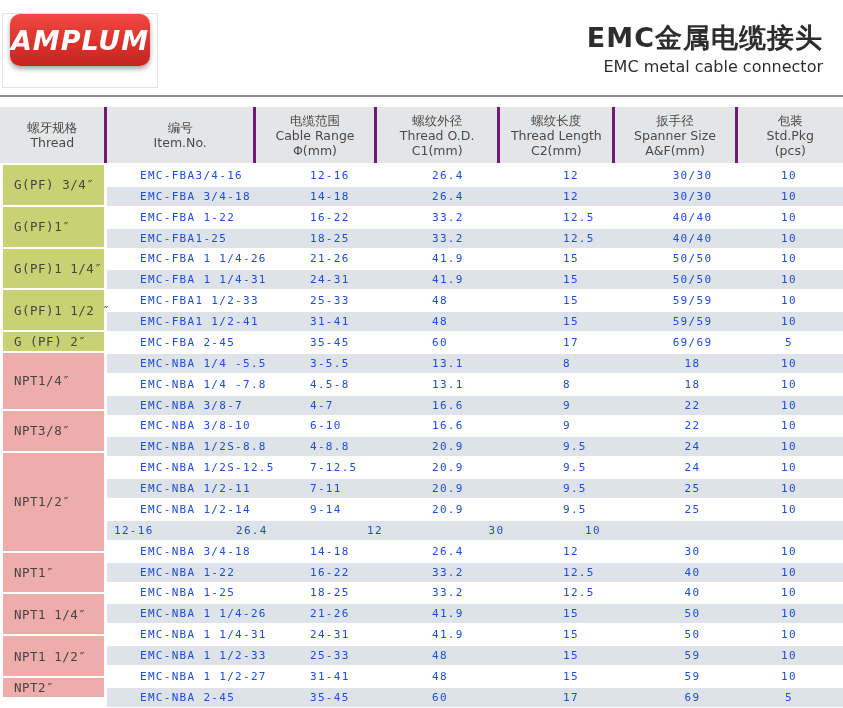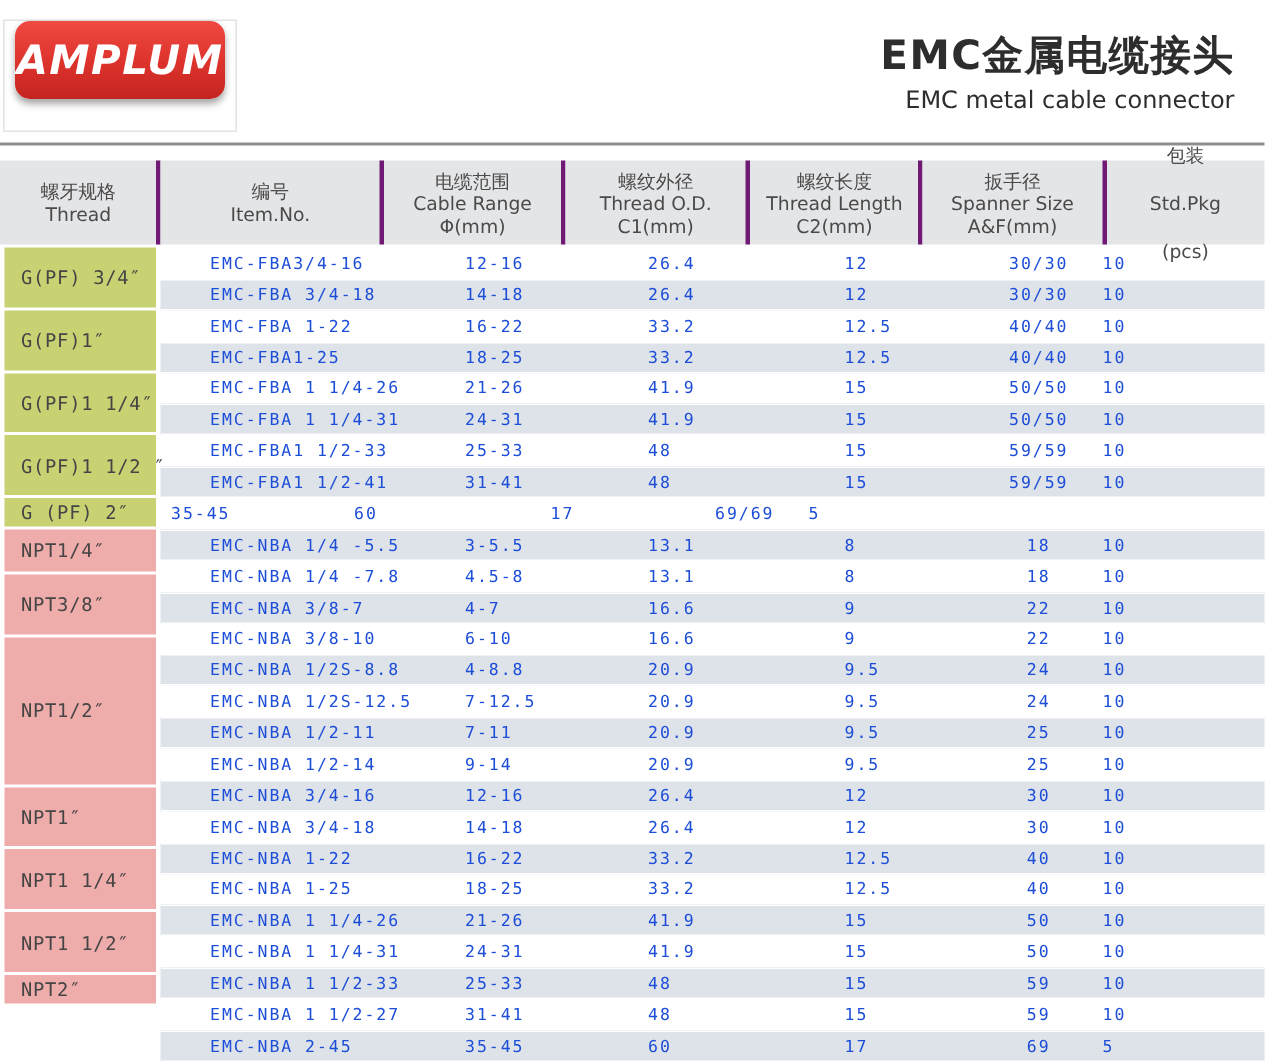--- a/index.html
+++ b/index.html
@@ -54,21 +54,21 @@
     font-family:"DejaVu Sans Mono","Liberation Mono",monospace;
     font-size:11px;letter-spacing:1.3px;color:#1d4ed8;white-space:nowrap;
   }
   .row.alt{background:#dee2e9;box-shadow:inset 0 1px 0 #fff,inset 0 -1px 0 #fff;}
   .cell{box-sizing:border-box;overflow:visible;}
   .c-item   {width:196px;padding-left:33px;text-align:left;}
   .c-range  {width:122px;padding-left:7px;text-align:left;}
   .c-c1     {width:125px;padding-left:7px;text-align:left;}
   .c-c2     {width:100px;padding-left:13px;text-align:left;}
   .c-spanner{width:85px;text-align:center;}
-  .c-pkg    {width:108px;text-align:left;}
+  .c-pkg    {width:108px;text-align:center;}
 </style>
 </head>
 <body>
 
 <div class="top">
   <div class="logo-card">
     <div class="logo-red">
       <span>AMPLUM</span>
     </div>
   </div>
@@ -102,34 +102,34 @@
       <div class="th" style="width: 118px;">
         <div class="div">螺纹长度</div>
         <div class="div">Thread Length</div>
         <div class="div">C2(mm)</div>
       </div>
       <div class="th" style="width: 125px;">
         <div class="div">扳手径</div>
         <div class="div">Spanner Size</div>
         <div class="div">A&amp;F(mm)</div>
       </div>
-      <div class="th" style="width: 108px; gap: 17px;">
+      <div class="th" style="width: 108px;">
         <div class="div">包装</div>
         <div class="div">Std.Pkg</div>
         <div class="div">(pcs)</div>
       </div>
     </div>
   <div class="tbody">
     <div class="group-col" id="groupCol">
         <div class="group-cell green" style="height: 39.76px;">G(PF) 3/4″</div>
         <div class="group-cell green" style="height: 39.76px;">G(PF)1″</div>
         <div class="group-cell green" style="height: 39.76px;">G(PF)1 1/4″</div>
         <div class="group-cell green" style="height: 39.76px;">G(PF)1 1/2 ″</div>
         <div class="group-cell green" style="height: 18.88px;">G (PF) 2″</div>
-        <div class="group-cell pink" style="height: 28px;">NPT1/4″</div>
+        <div class="group-cell pink" style="height: 56px;">NPT1/4″</div>
         <div class="group-cell pink" style="height: 39.76px;">NPT3/8″</div>
         <div class="group-cell pink" style="height: 98px;">NPT1/2″</div>
         <div class="group-cell pink" style="height: 39.76px;">NPT1″</div>
         <div class="group-cell pink" style="height: 39.76px;">NPT1 1/4″</div>
         <div class="group-cell pink" style="height: 39.76px;">NPT1 1/2″</div>
         <div class="group-cell pink" style="height: 18.88px;">NPT2″</div>
       </div>
     <div class="rows" id="rowsEl">
         <div class="row">
           <div class="cell c-item">EMC-FBA3/4-16</div>
@@ -189,20 +189,21 @@
         </div>
         <div class="row alt">
           <div class="cell c-item">EMC-FBA1 1/2-41</div>
           <div class="cell c-range">31-41</div>
           <div class="cell c-c1">48</div>
           <div class="cell c-c2">15</div>
           <div class="cell c-spanner">59/59</div>
           <div class="cell c-pkg">10</div>
         </div>
         <div class="row">
+          <div class="cell c-item">EMC-FBA 2-45</div>
           <div class="cell c-range">35-45</div>
           <div class="cell c-c1">60</div>
           <div class="cell c-c2">17</div>
           <div class="cell c-spanner">69/69</div>
           <div class="cell c-pkg">5</div>
         </div>
         <div class="row alt">
           <div class="cell c-item">EMC-NBA 1/4 -5.5</div>
           <div class="cell c-range">3-5.5</div>
           <div class="cell c-c1">13.1</div>
@@ -260,21 +261,20 @@
         </div>
         <div class="row">
           <div class="cell c-item">EMC-NBA 1/2-14</div>
           <div class="cell c-range">9-14</div>
           <div class="cell c-c1">20.9</div>
           <div class="cell c-c2">9.5</div>
           <div class="cell c-spanner">25</div>
           <div class="cell c-pkg">10</div>
         </div>
         <div class="row alt">
-          <div class="cell c-item">EMC-NBA 3/4-16</div>
           <div class="cell c-range">12-16</div>
           <div class="cell c-c1">26.4</div>
           <div class="cell c-c2">12</div>
           <div class="cell c-spanner">30</div>
           <div class="cell c-pkg">10</div>
         </div>
         <div class="row">
           <div class="cell c-item">EMC-NBA 3/4-18</div>
           <div class="cell c-range">14-18</div>
           <div class="cell c-c1">26.4</div>

